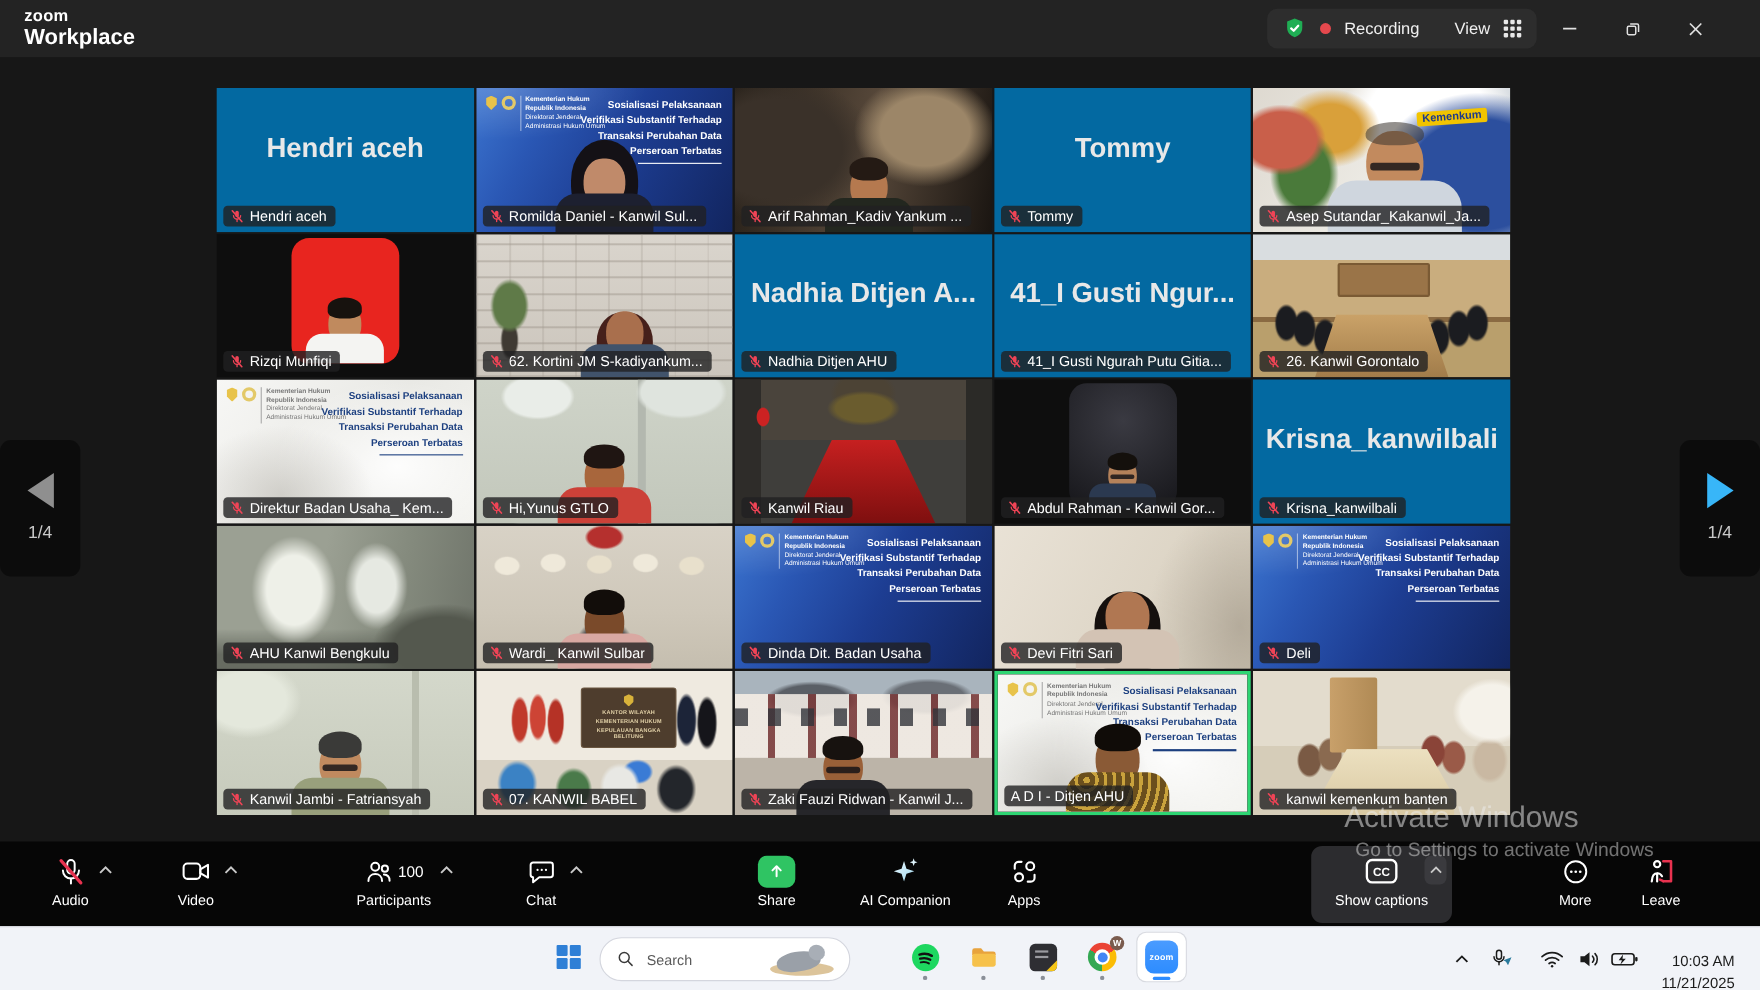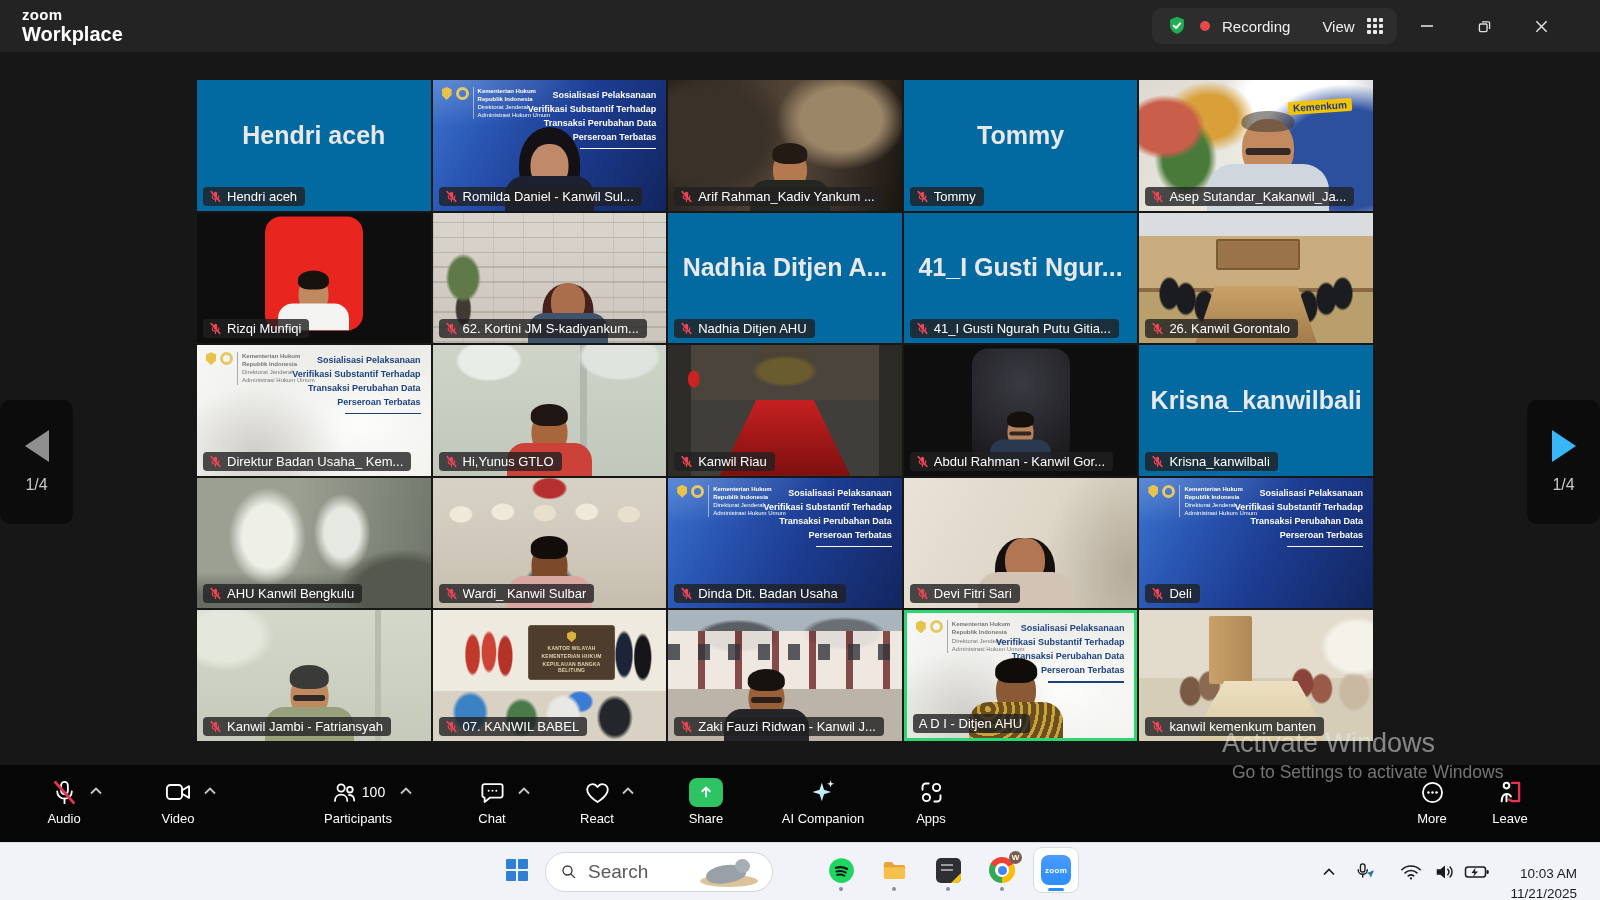--- a/index.html
+++ b/index.html
@@ -182,21 +182,21 @@
   #taskbar{position:absolute;left:0;top:842px;width:1600px;height:58px;background:#f1f3f8;border-top:1px solid #d9dbe2;z-index:40;box-sizing:border-box;}
   .task-app{position:absolute;top:5px;width:44px;height:44px;border:none;background:none;border-radius:8px;
     display:flex;align-items:center;justify-content:center;cursor:pointer;}
   .task-app .dot{position:absolute;bottom:1px;left:50%;transform:translateX(-50%);width:4px;height:4px;border-radius:50%;background:#8a8f98;}
   .task-app.active{background:#ffffff;box-shadow:0 0 0 1px #d8dae0;}
   .task-app.active .bar{position:absolute;bottom:1px;left:50%;transform:translateX(-50%);width:16px;height:3px;border-radius:2px;background:#2d8cff;}
   .start-grid{display:grid;grid-template-columns:10px 10px;grid-gap:2px;}
   .start-grid i{width:10px;height:10px;background:#2f7fd6;border-radius:1px;}
   #search-pill{position:absolute;left:545px;top:9px;width:228px;height:40px;background:#fff;border:1px solid #d4d6de;
     border-radius:20px;display:flex;align-items:center;gap:10px;padding:0 14px;box-sizing:border-box;cursor:pointer;}
-  #search-pill .stext{font-size:19px;color:#5a5a5a;flex:1;}
+  #search-pill .stext{font-size:13px;color:#5a5a5a;flex:1;}
   .seal{position:relative;width:58px;height:34px;flex:none;}
   .seal .sand{position:absolute;bottom:2px;left:0;width:58px;height:12px;border-radius:50%;background:#dcc49a;}
   .seal .body{position:absolute;bottom:6px;left:6px;width:40px;height:18px;border-radius:50% 60% 45% 50%;background:#9aa0a8;transform:rotate(-10deg);}
   .seal .head{position:absolute;bottom:16px;right:8px;width:15px;height:14px;border-radius:50%;background:#a8aeb6;transform:rotate(18deg);}
   .zoom-sq{width:30px;height:30px;border-radius:8px;background:linear-gradient(#4a9bff,#2d8cff);
     color:#fff;font-size:8px;font-weight:bold;display:flex;align-items:center;justify-content:center;letter-spacing:.3px;}
   .chrome-ico{position:relative;width:26px;height:26px;border-radius:50%;
     background:conic-gradient(from -60deg,#ea4335 0 120deg,#fbbc05 120deg 240deg,#34a853 240deg 360deg);}
   .chrome-ico::before{content:"";position:absolute;left:6px;top:6px;width:14px;height:14px;border-radius:50%;background:#fff;}
   .chrome-ico::after{content:"";position:absolute;left:8.5px;top:8.5px;width:9px;height:9px;border-radius:50%;background:#4285f4;}
@@ -867,32 +867,20 @@
             <circle cx="12" cy="10.5" r="0.9" fill="#fff" stroke="none"></circle>
           <circle cx="15.4" cy="10.5" r="0.9" fill="#fff" stroke="none"></circle>
         </svg>
         </span>
       <span class="tb-label">Chat</span>
       <span class="chev" style="right:6px">
         <svg width="12" height="8" viewBox="0 0 12 8">
             <polyline points="1,6.5 6,1.5 11,6.5" fill="none" stroke="#c9c9c9" stroke-width="1.8"></polyline>
           </svg></span>
     </button>
-    <button class="tb-btn" id="tb-react">
-      <span class="tb-ico">
-        <svg width="27" height="27" viewBox="0 0 24 24" fill="none" stroke="#fff" stroke-width="1.6" stroke-linejoin="round">
-          <path d="M12 20.5S5 16 3.2 11.4C1.9 8.2 4.2 4.5 7.7 4.5c2 0 3.3 1 4.3 2.6 1-1.6 2.3-2.6 4.3-2.6 3.5 0 5.8 3.7 4.5 6.9C19 16 12 20.5 12 20.5z"></path>
-        </svg>
-        </span>
-      <span class="tb-label">React</span>
-      <span class="chev" style="right:8px">
-        <svg width="12" height="8" viewBox="0 0 12 8">
-            <polyline points="1,6.5 6,1.5 11,6.5" fill="none" stroke="#c9c9c9" stroke-width="1.8"></polyline>
-          </svg></span>
-    </button>
     <button class="tb-btn" id="tb-share">
       <span class="tb-ico">
           <span class="share-sq">
         <svg width="18" height="18" viewBox="0 0 24 24" fill="none" stroke="#fff" stroke-width="2.4" stroke-linecap="round" stroke-linejoin="round">
           <line x1="12" y1="18" x2="12" y2="7"></line>
               <polyline points="7,11 12,6 17,11"></polyline>
         </svg>
           </span>
         </span>
       <span class="tb-label">Share</span>
@@ -916,20 +904,34 @@
       <span class="tb-ico">
         <svg width="27" height="27" viewBox="0 0 24 24" fill="none" stroke="#fff" stroke-width="1.7" stroke-linecap="round">
           <path d="M9.5 4H7a3 3 0 0 0-3 3v2.5"></path>
             <path d="M14.5 20H17a3 3 0 0 0 3-3v-2.5"></path>
           <circle cx="16.5" cy="7.5" r="3.2"></circle>
             <circle cx="7.5" cy="16.5" r="3.2"></circle>
         </svg>
         </span>
       <span class="tb-label">Apps</span>
     </button>
+    <button class="tb-btn highlight" id="tb-captions">
+      <span class="tb-ico">
+        <svg width="30" height="24" viewBox="0 0 28 22">
+          <rect x="1.5" y="1.5" width="25" height="19" rx="4.5" fill="none" stroke="#fff" stroke-width="2"></rect>
+          <text x="14" y="15.3" font-size="10" font-weight="bold" fill="#fff" text-anchor="middle" font-family="Liberation Sans, sans-serif">CC</text>
+        </svg>
+        </span>
+      <span class="tb-label">Show captions</span>
+      <span class="cap-chevbox">
+        <svg width="11" height="8" viewBox="0 0 12 8">
+            <polyline points="1,6.5 6,1.5 11,6.5" fill="none" stroke="#c9c9c9" stroke-width="1.8"></polyline>
+          </svg>
+        </span>
+    </button>
     <button class="tb-btn" id="tb-more">
       <span class="tb-ico">
         <svg width="27" height="27" viewBox="0 0 24 24">
             <circle cx="12" cy="12" r="8.5" fill="none" stroke="#fff" stroke-width="1.6"></circle>
           <circle cx="8.4" cy="12" r="1.1" fill="#fff"></circle>
             <circle cx="12" cy="12" r="1.1" fill="#fff"></circle>
             <circle cx="15.6" cy="12" r="1.1" fill="#fff"></circle>
         </svg>
         </span>
       <span class="tb-label">More</span>

